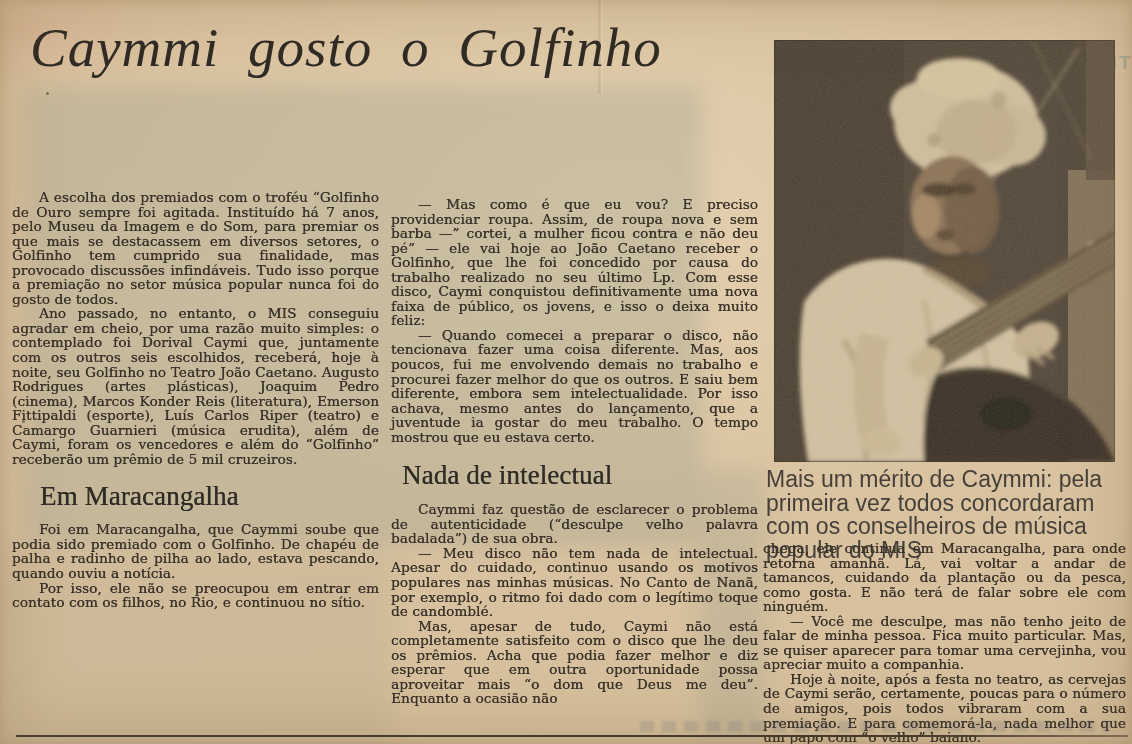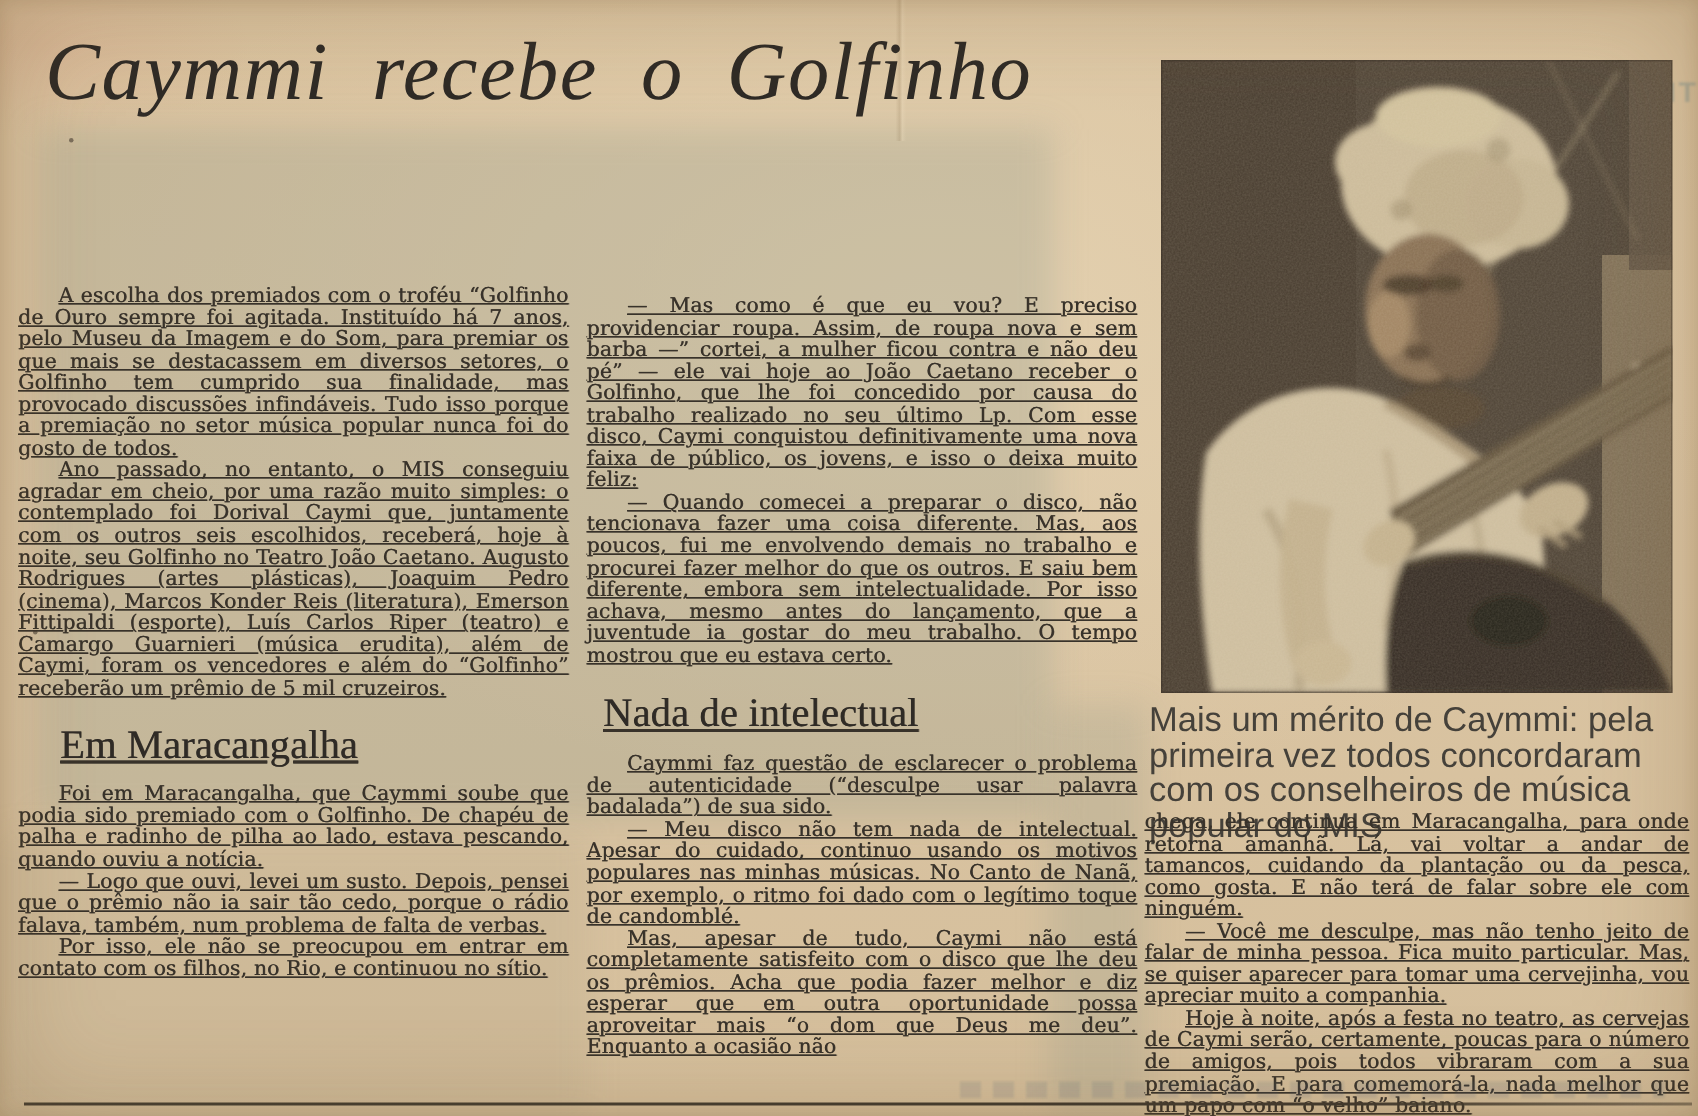--- a/index.html
+++ b/index.html
@@ -19,21 +19,21 @@
   .wash-col2{left:700px;top:470px;width:64px;height:270px;background:rgba(148,155,140,.24);}
   .wash-bottomleft{left:0;top:556px;width:392px;height:188px;background:rgba(150,140,118,.12);}
   .crease{position:absolute;left:597px;top:0;width:7px;height:94px;opacity:.6;
     background:linear-gradient(90deg,rgba(0,0,0,0),rgba(120,95,60,.28) 40%,rgba(240,224,194,.45) 65%,rgba(0,0,0,0));}
   .headline{position:absolute;font-family:"Liberation Serif",serif;font-style:italic;
     color:#2f2b26;white-space:nowrap;filter:blur(.28px);
     font-size:55px;letter-spacing:1px;word-spacing:14px;font-weight:500;}
   .hl1{left:30px;top:16px;}
   .hl2{left:44px;top:100px;}
   .col{position:absolute;color:#38322a;font-size:13.6px;line-height:14.55px;
-    text-align:justify;letter-spacing:.1px;filter:blur(.22px);hyphens:auto;text-decoration:underline;}
+    text-align:justify;letter-spacing:.1px;filter:blur(.22px);hyphens:auto;}
   .col p{margin:0;text-indent:27px;text-shadow:.32px 0 0 rgba(56,50,42,.85);}
   .col1{left:12px;top:190px;width:367px;}
   .col2{left:391px;top:197px;width:367px;}
   .col3{left:763px;top:541px;width:363px;}
   .subhead{font-family:"Liberation Serif",serif;font-size:27px;line-height:30px;
     color:#2f2b26;text-shadow:.35px 0 0 rgba(47,43,38,.8);text-align:left;text-indent:0;}
   .subhead-1{margin:15px 0 11px 28px;}
   .subhead-2{margin:16px 0 12px 11px;}
   .photo-wrap{position:absolute;left:774px;top:40px;width:341px;height:422px;}
   .caption{position:absolute;left:766px;top:468px;width:356px;text-align:left;
@@ -58,36 +58,35 @@
 <div class="page">
 
   <div class="wash wash-headline"></div>
   <div class="wash wash-col2"></div>
   <div class="wash wash-bottomleft"></div>
   <div class="smudge-topleft"></div>
   <div class="crease"></div>
 
   <div class="bleed-teatro">TEATRO</div>
 
-  <h1 class="headline hl1" style="margin:0;">Caymmi recebe o Golfinho</h1>
+  <h1 class="headline hl1" style="margin:0;">Caymmi gosto o Golfinho</h1>
 
   <div class="col col1">
     <p>A escolha dos premiados com o troféu “Golfinho de Ouro sempre foi agitada. Instituído há 7 anos, pelo Museu da Imagem e do Som, para premiar os que mais se destacassem em diversos setores, o Golfinho tem cumprido sua finalidade, mas provocado discussões infindáveis. Tudo isso porque a premiação no setor música popular nunca foi do gosto de todos.</p>
     <p>Ano passado, no entanto, o MIS conseguiu agradar em cheio, por uma razão muito simples: o contemplado foi Dorival Caymi que, juntamente com os outros seis escolhidos, receberá, hoje à noite, seu Golfinho no Teatro João Caetano. Augusto Rodrigues (artes plásticas), Joaquim Pedro (cinema), Marcos Konder Reis (literatura), Emerson Fittipaldi (esporte), Luís Carlos Riper (teatro) e Camargo Guarnieri (música erudita), além de Caymi, foram os vencedores e além do “Golfinho” receberão um prêmio de 5 mil cruzeiros.</p>
     <div class="subhead subhead-1">Em Maracangalha</div>
     <p>Foi em Maracangalha, que Caymmi soube que podia sido premiado com o Golfinho. De chapéu de palha e radinho de pilha ao lado, estava pescando, quando ouviu a notícia.</p>
-    <p>— Logo que ouvi, levei um susto. Depois, pensei que o prêmio não ia sair tão cedo, porque o rádio falava, também, num problema de falta de verbas.</p>
     <p>Por isso, ele não se preocupou em entrar em contato com os filhos, no Rio, e continuou no sítio.</p>
   </div>
 
   <div class="col col2">
     <p>— Mas como é que eu vou? E preciso providenciar roupa. Assim, de roupa nova e sem barba —” cortei, a mulher ficou contra e não deu pé” — ele vai hoje ao João Caetano receber o Golfinho, que lhe foi concedido por causa do trabalho realizado no seu último Lp. Com esse disco, Caymi conquistou definitivamente uma nova faixa de público, os jovens, e isso o deixa muito feliz:</p>
     <p>— Quando comecei a preparar o disco, não tencionava fazer uma coisa diferente. Mas, aos poucos, fui me envolvendo demais no trabalho e procurei fazer melhor do que os outros. E saiu bem diferente, embora sem intelectualidade. Por isso achava, mesmo antes do lançamento, que a juventude ia gostar do meu trabalho. O tempo mostrou que eu estava certo.</p>
     <div class="subhead subhead-2">Nada de intelectual</div>
-    <p>Caymmi faz questão de esclarecer o problema de autenticidade (“desculpe usar palavra badalada”) de sua sido.</p>
+    <p>Caymmi faz questão de esclarecer o problema de autenticidade (“desculpe velho palavra badalada”) de sua obra.</p>
     <p>— Meu disco não tem nada de intelectual. Apesar do cuidado, continuo usando os motivos populares nas minhas músicas. No Canto de Nanã, por exemplo, o ritmo foi dado com o legítimo toque de candomblé.</p>
     <p>Mas, apesar de tudo, Caymi não está completamente satisfeito com o disco que lhe deu os prêmios. Acha que podia fazer melhor e diz esperar que em outra oportunidade possa aproveitar mais “o dom que Deus me deu”. Enquanto a ocasião não</p>
   </div>
 
   <div class="photo-wrap">
     <svg viewBox="0 0 341 422" width="341" height="422">
       <defs>
         <filter id="grainF" x="0" y="0" width="100%" height="100%">
           <feTurbulence type="fractalNoise" baseFrequency="0.8" numOctaves="2" stitchTiles="stitch"></feTurbulence>
           <feColorMatrix type="matrix" values="0 0 0 0 0.86  0 0 0 0 0.76  0 0 0 0 0.58  0 0 0 0.32 0"></feColorMatrix>

